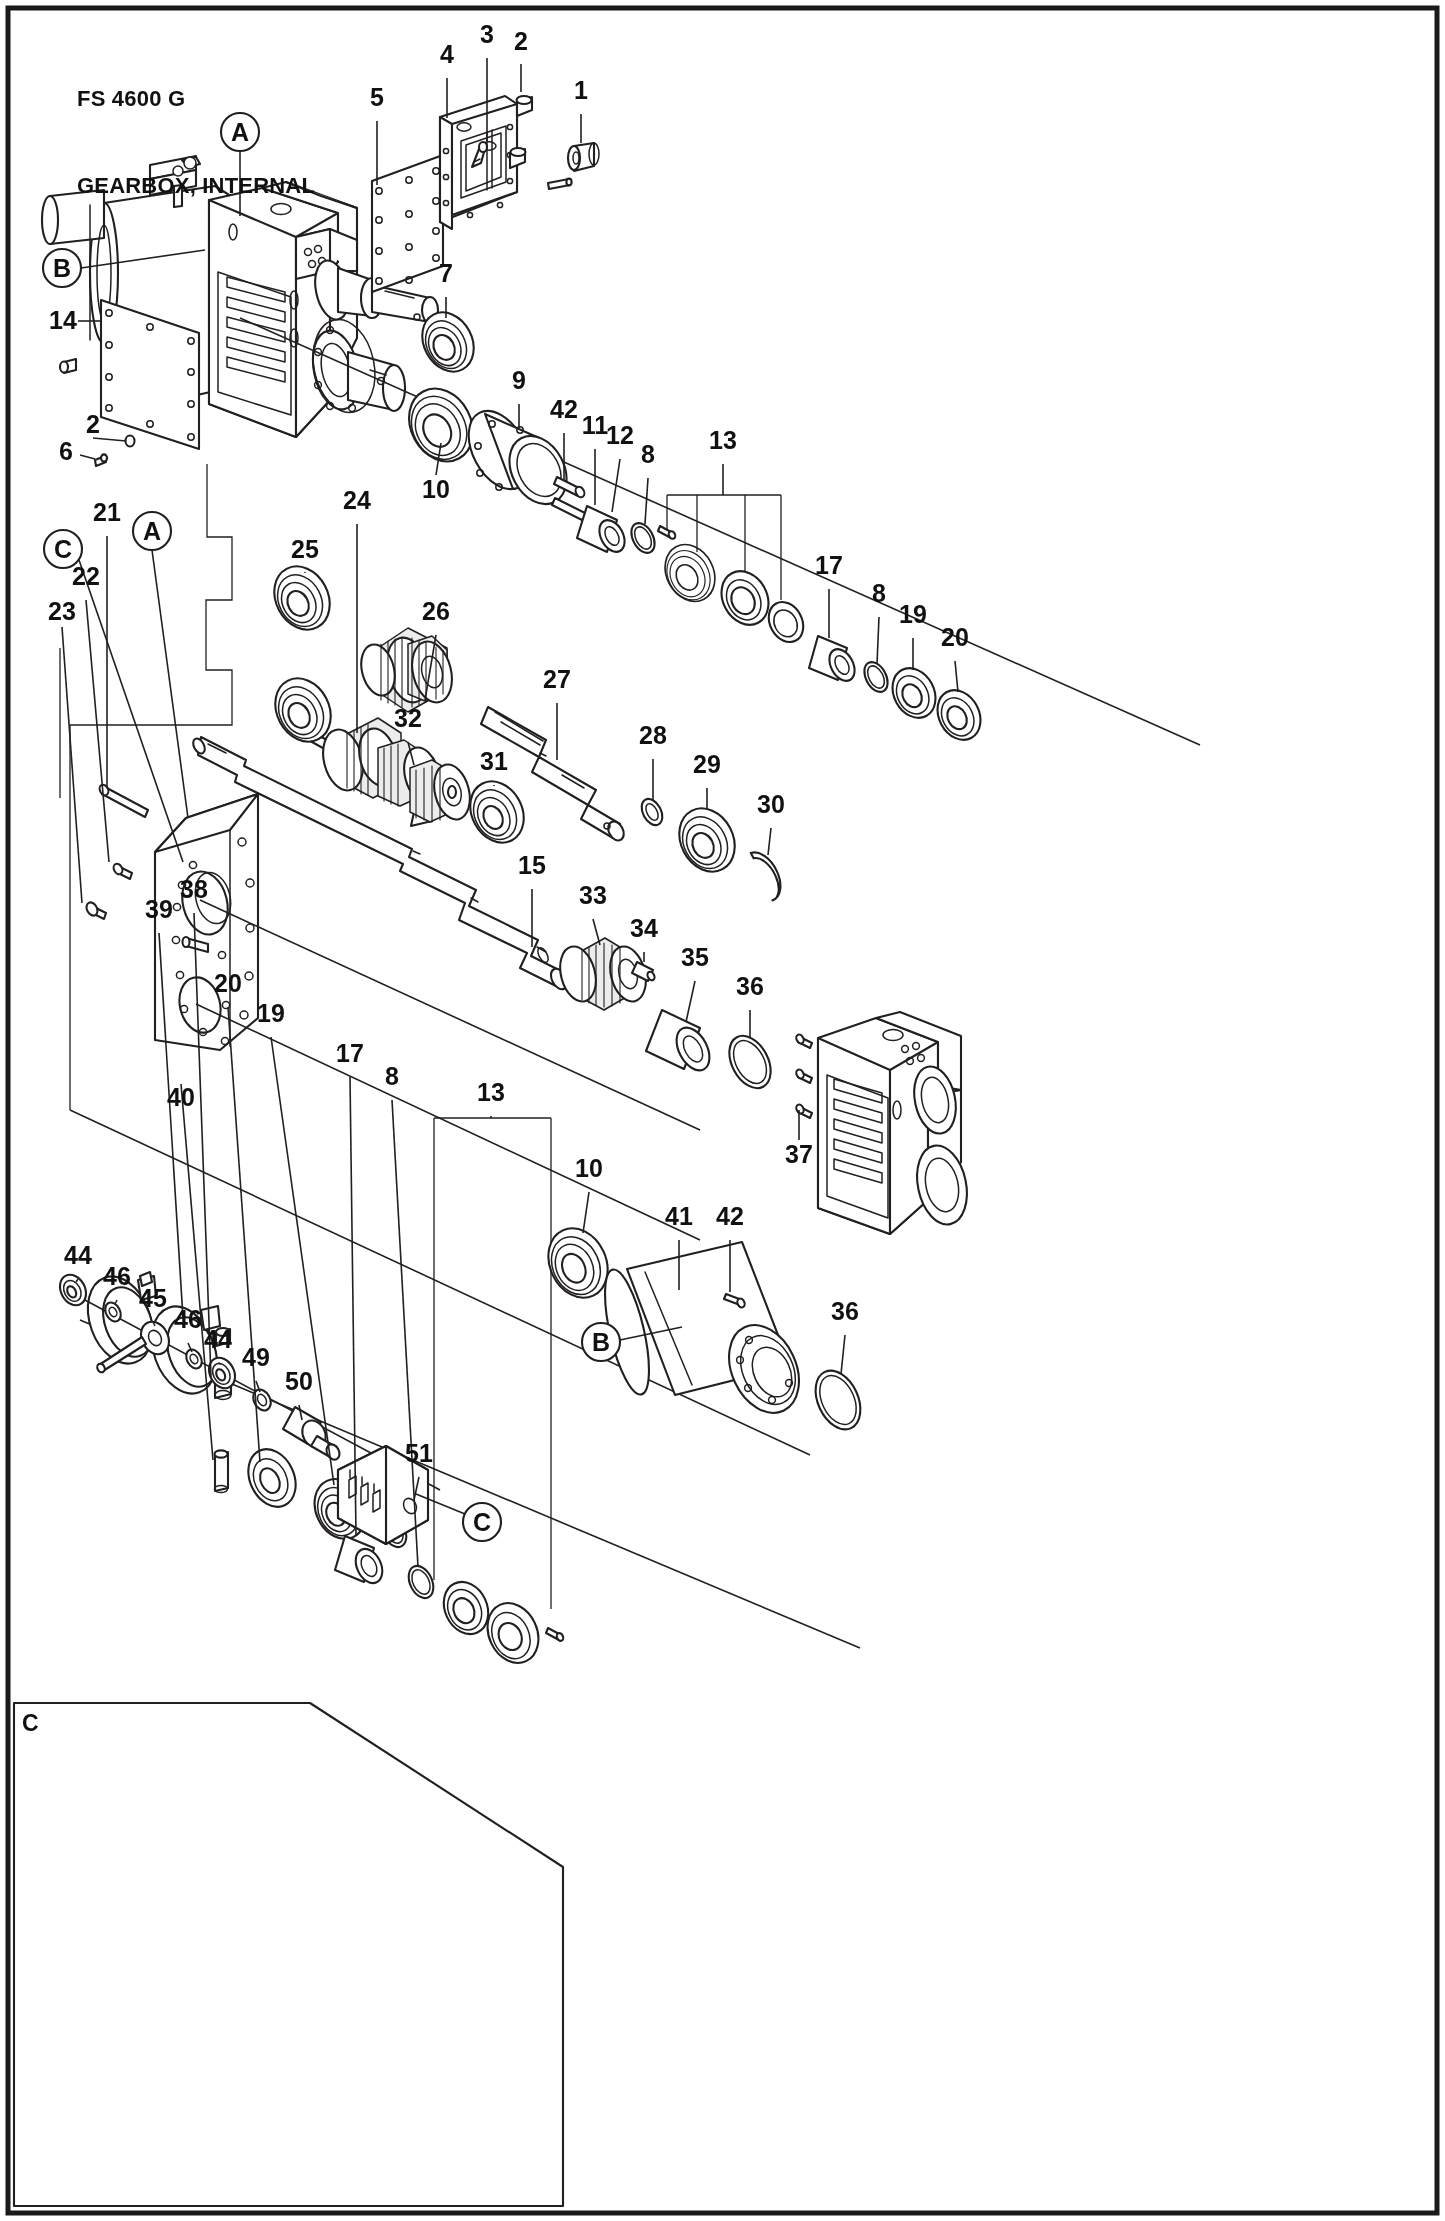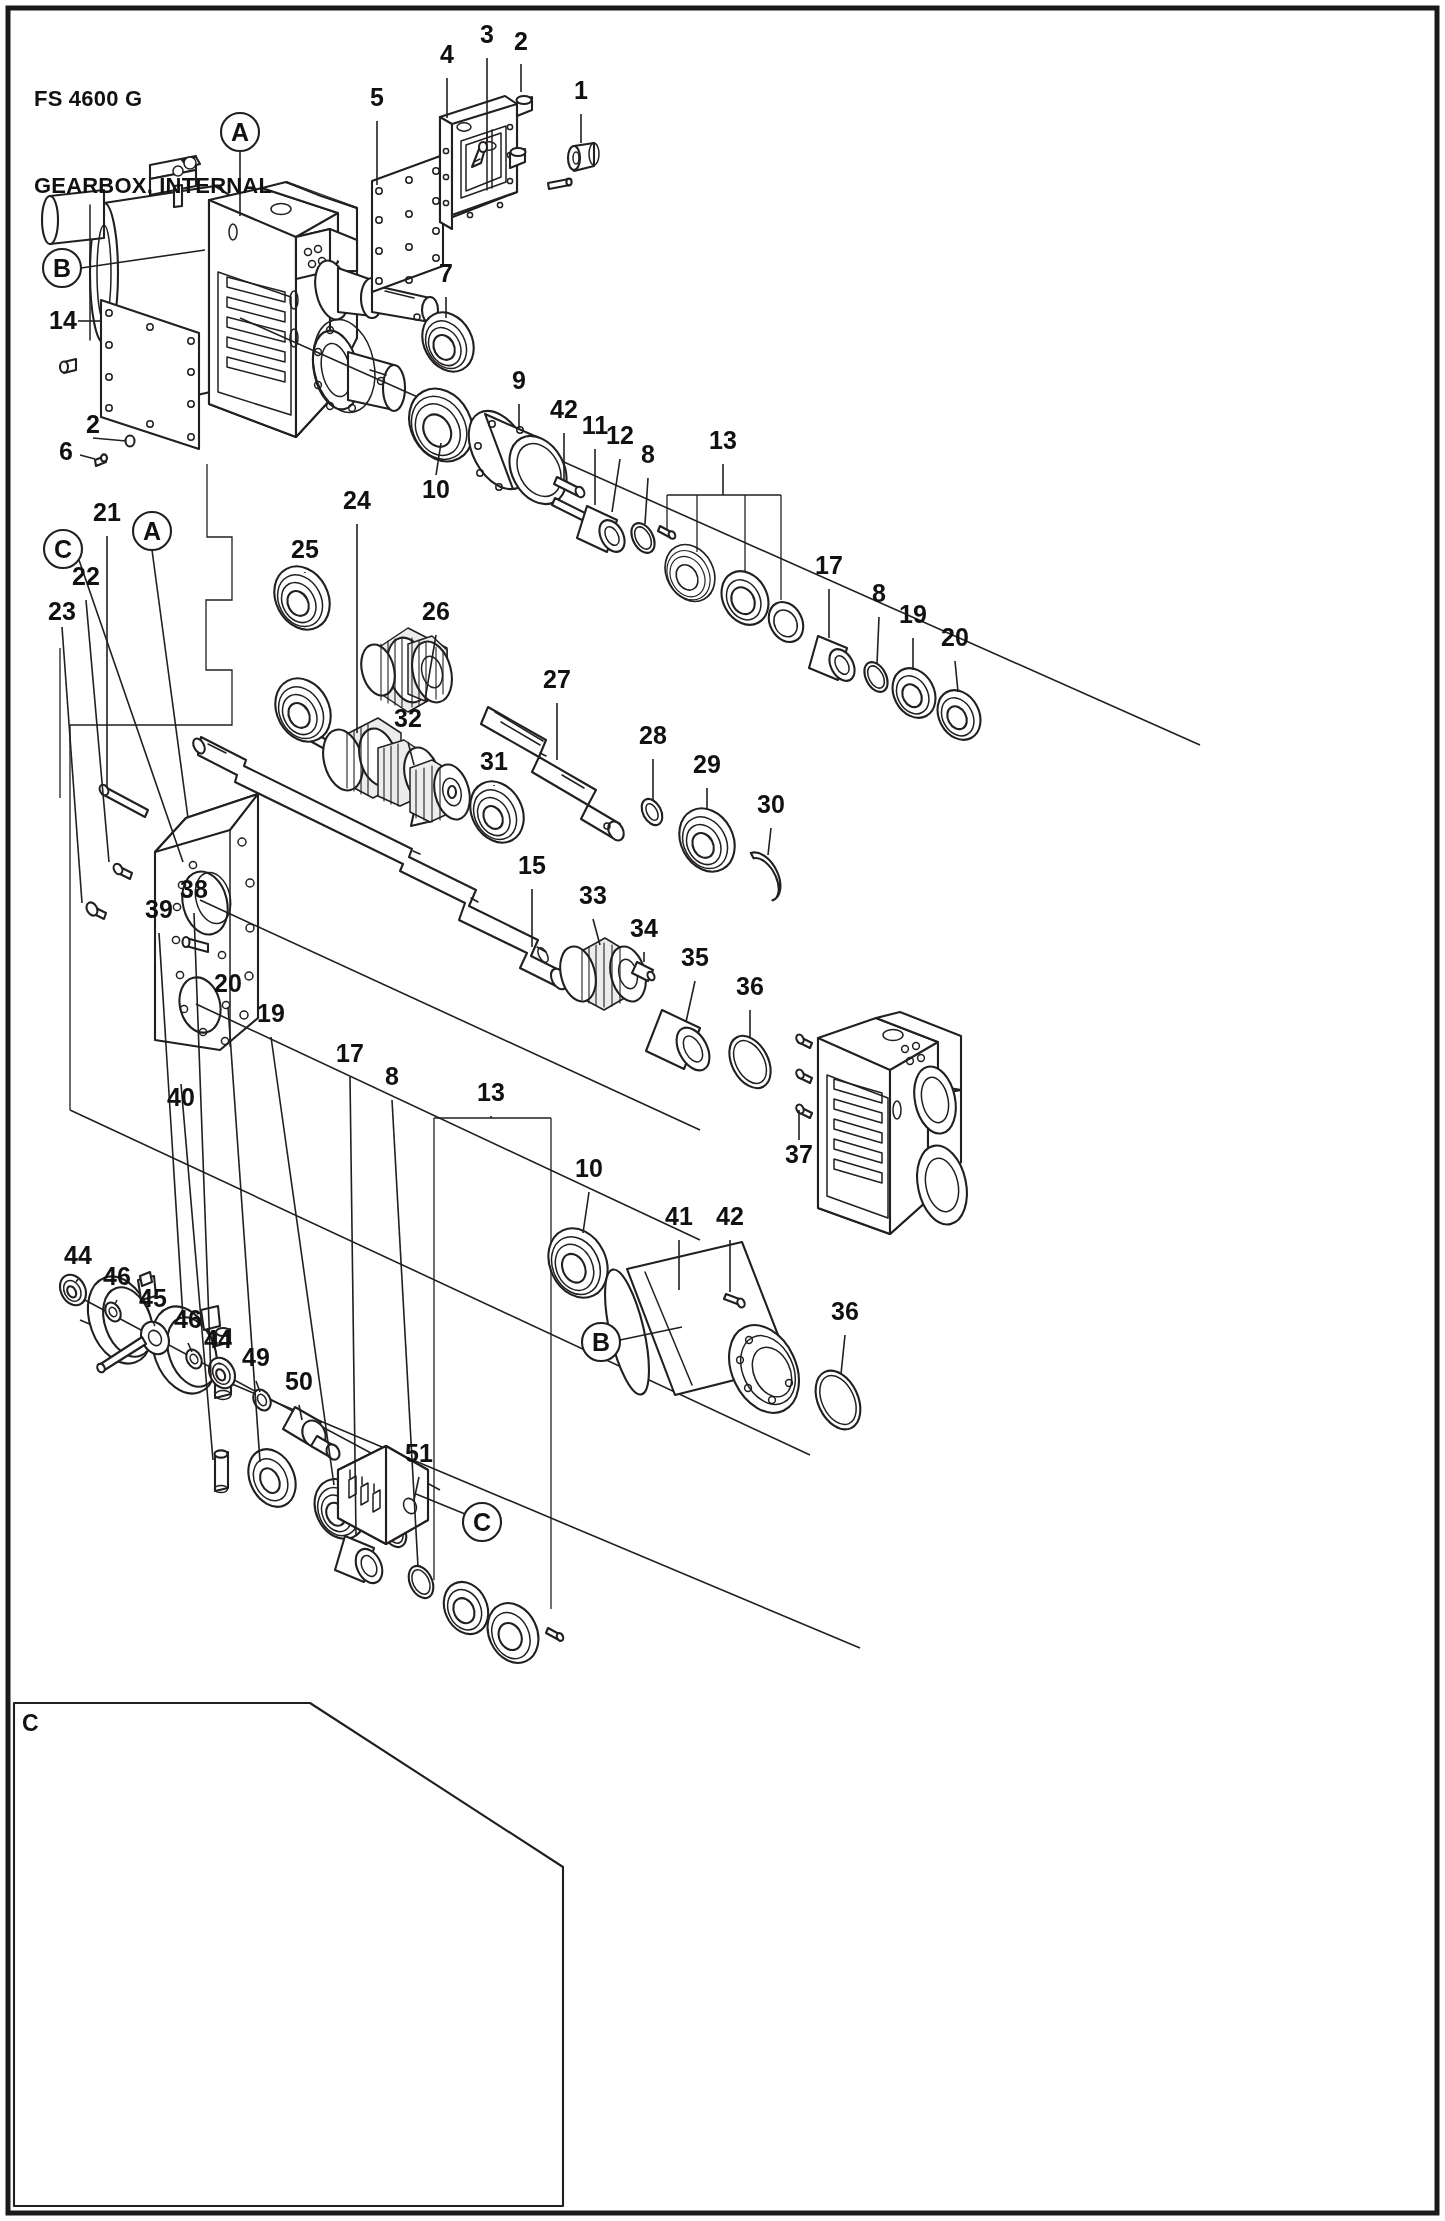--- a/index.html
+++ b/index.html
@@ -11,21 +11,21 @@
   #sheet{
     position:absolute;left:0;top:0;width:1445px;height:2221px;
     background:#fff;
   }
   #sheet svg{display:block;}
   .ttl{
     position:absolute;left:34px;top:26px;
     font-size:22px;font-weight:bold;letter-spacing:.2px;
     color:#111;line-height:1.32;white-space:pre;
   }
-  .ttl span{display:block;}
+  .ttl span{display:block;margin-left:43px;}
 </style>
 </head>
 <body>
 
 <div id="sheet">
 
 <svg width="1445" height="2221" viewBox="0 0 1445 2221" xmlns="http://www.w3.org/2000/svg">
 
   <defs>
     <style>

